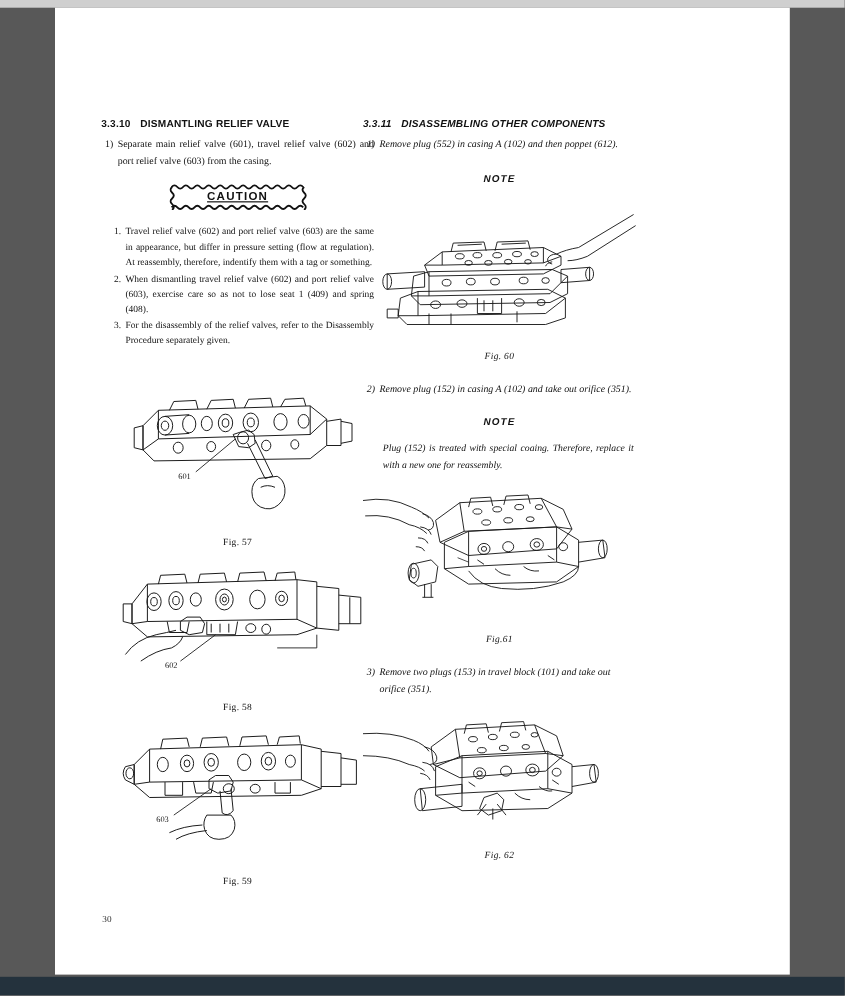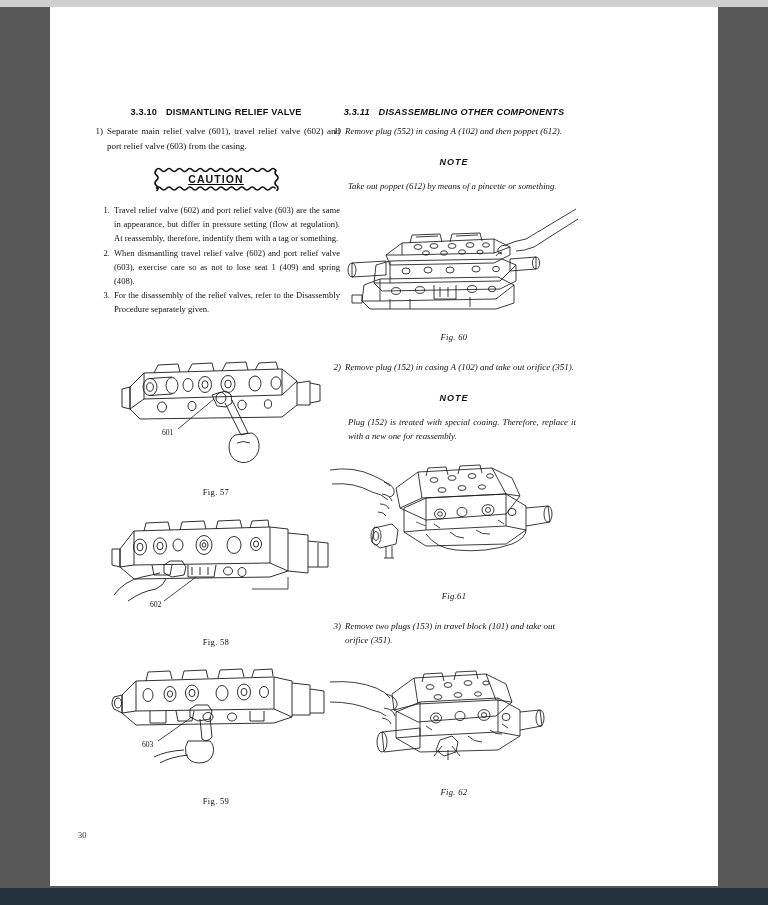--- a/index.html
+++ b/index.html
@@ -47,21 +47,20 @@
   .col-right { left: 280px; font-style: italic; }
 
   .sec-head {
     font-family: "Liberation Sans", sans-serif;
     font-size: 9.2px;
     font-weight: 600;
     letter-spacing: 0.2px;
     color: #111;
     margin: 0 0 7px 0;
     white-space: nowrap;
-    text-align: center;
   }
   .sec-head .num { margin-right: 6px; }
 
   .numitem {
     display: flex;
     font-family: "Liberation Serif", serif;
     font-size: 9px;
     color: #111;
     line-height: 14.5px;
     margin-bottom: 2px;
@@ -153,21 +152,21 @@
     margin-top: 19px;
   }
   .callout {
     font-family: "Liberation Serif", serif;
     font-size: 7.6px;
     fill: #111;
   }
 
   .page-num {
     position: absolute;
-    left: 28px;
+    left: 43px;
     top: 824px;
     font-family: "Liberation Serif", serif;
     font-size: 8.4px;
     color: #333;
   }
 
   .spacer-sm { height: 10px; }
   .spacer-md { height: 18px; }
   .spacer-lg { height: 26px; }
 </style>
@@ -396,21 +395,20 @@
           <span class="num">3.3.11</span>
           <span>DISASSEMBLING OTHER COMPONENTS</span>
         </div>
 
         <div class="numitem">
           <span class="marker">1)</span>
           <span class="body nojust">Remove plug (552) in casing A (102) and then poppet (612).</span>
         </div>
 
         <div class="note-head">NOTE</div>
-        <div class="note-body">Take out poppet (612) by means of a pincette or something.</div>
 
         <div class="spacer-sm"></div>
 
         <div class="figure">
           <div class="fig-canvas" style="height:110px;">
             <svg viewBox="0 0 248 110" preserveAspectRatio="xMidYMid meet">
               <g fill="none" stroke="#1a1a1a" stroke-width="0.85" stroke-linejoin="round">
 
                 <path d="M246,6 L196,36"></path>
                 <path d="M248,16 L204,44"></path>

